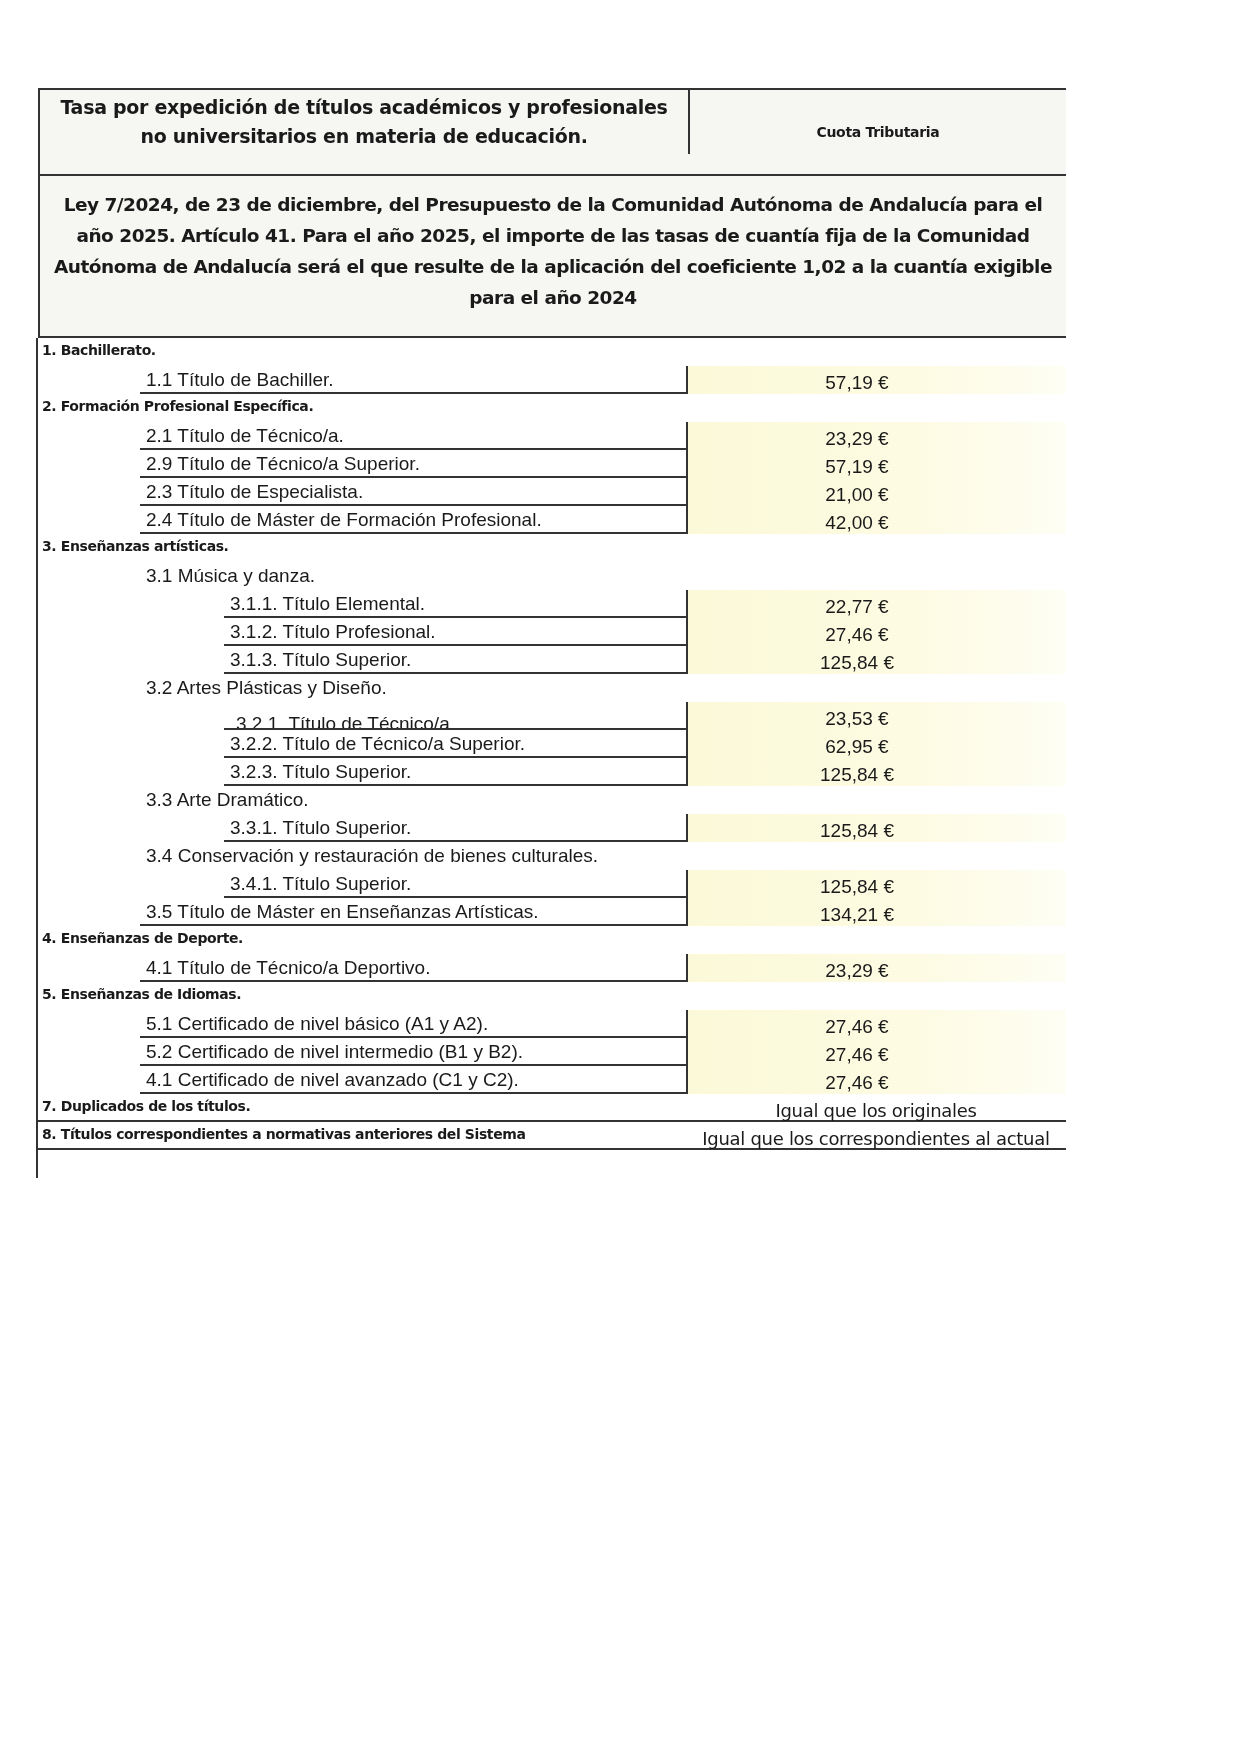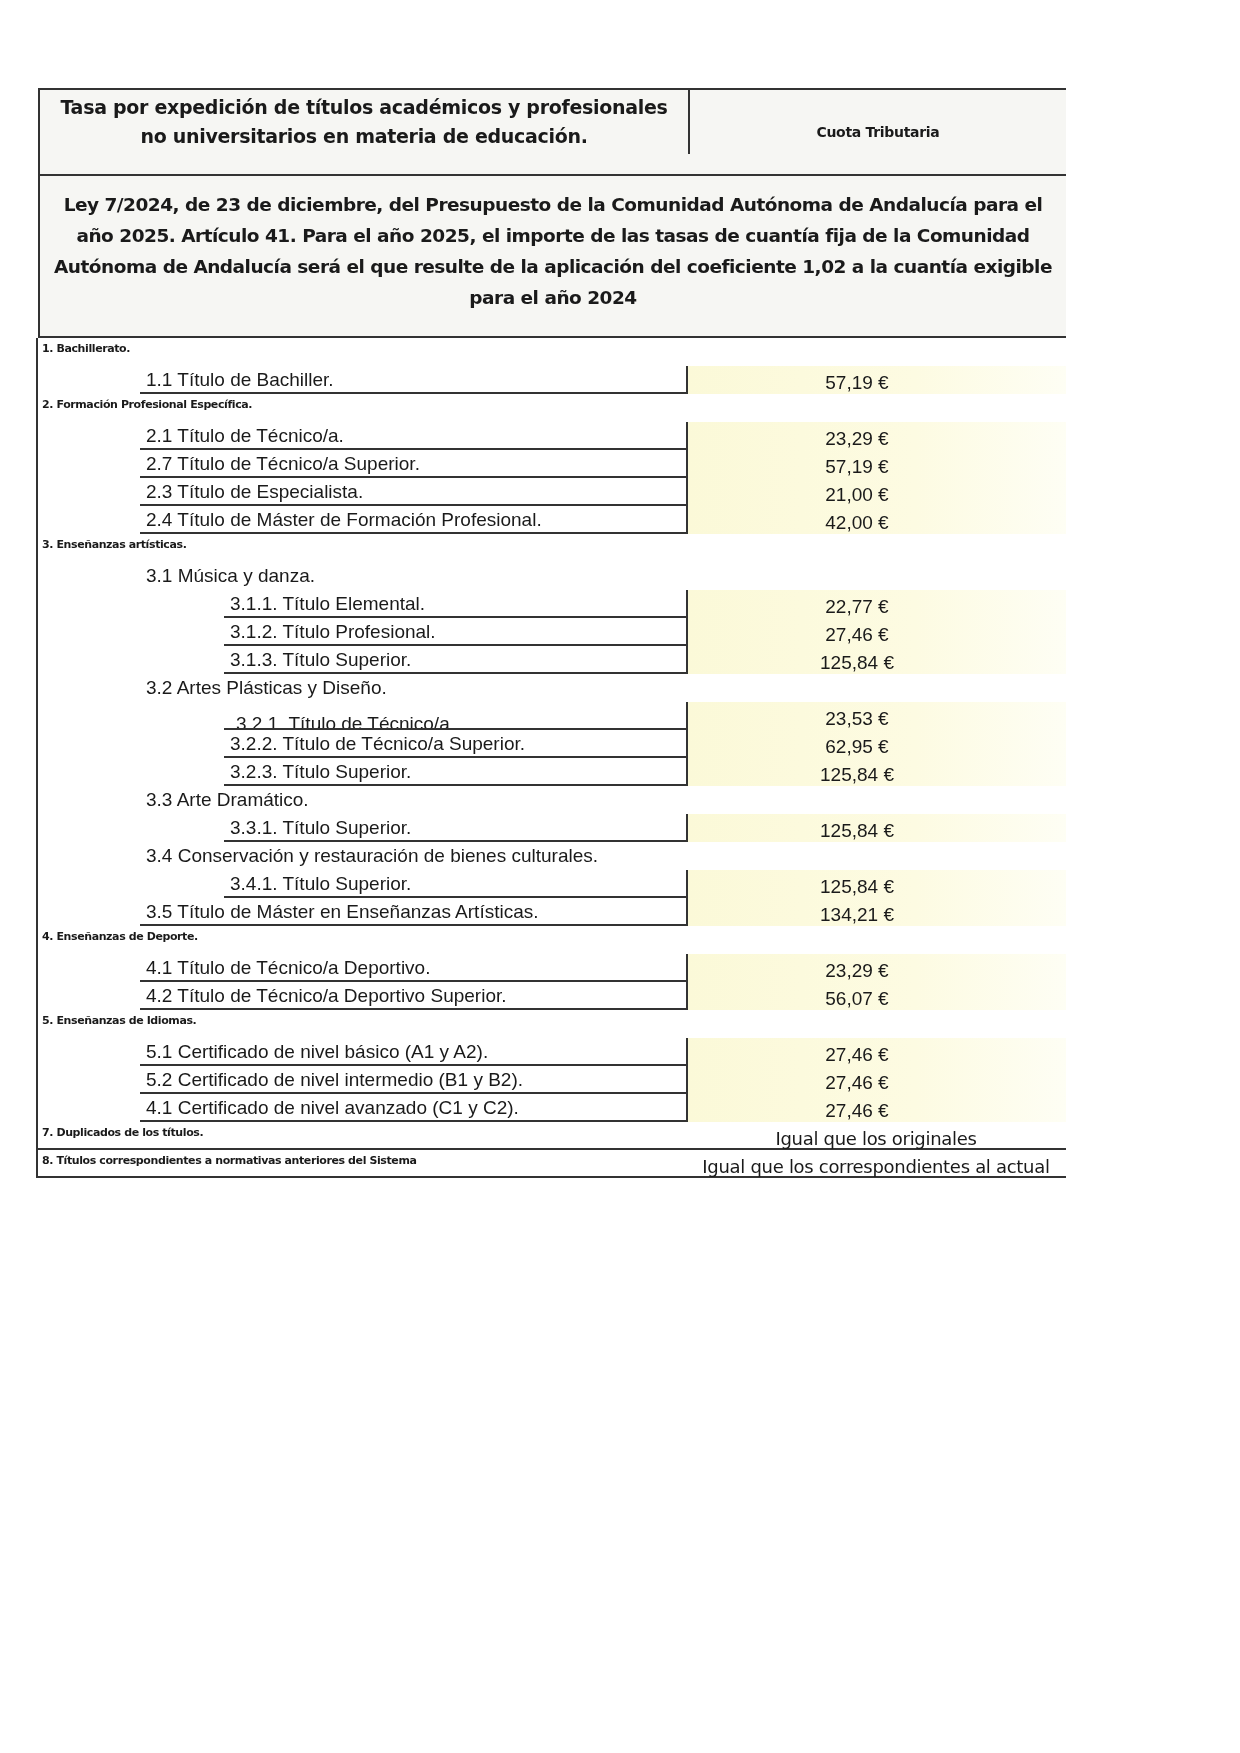--- a/index.html
+++ b/index.html
@@ -16,21 +16,21 @@
                font-family: "DejaVu Sans", sans-serif; font-weight: bold; font-size: 14px; letter-spacing: -0.3px; }
 
   .law { position: absolute; left: 38px; top: 176px; width: 1028px; height: 162px;
          border-left: 2px solid #333; border-bottom: 2px solid #333; background: #f6f6f3; box-sizing: border-box;
          display: flex; align-items: center; justify-content: center; text-align: center;
          font-family: "DejaVu Sans", sans-serif; font-weight: bold; font-size: 18.5px; line-height: 31px; padding: 8px 14px 18px; letter-spacing: -0.5px; }
 
   .tbl { position: absolute; left: 36px; top: 338px; width: 1030px; }
   .row { position: relative; height: 28px; font-family: "Liberation Sans", sans-serif; font-size: 19px; }
   .row .lbl { position: absolute; top: 3px; white-space: nowrap; }
-  .row.sec .lbl { font-family: "DejaVu Sans", sans-serif; font-weight: bold; font-size: 11px; letter-spacing: -0.4px; top: 4px; }
+  .row.sec .lbl { font-family: "DejaVu Sans", sans-serif; font-weight: bold; font-size: 14px; letter-spacing: -0.4px; top: 4px; }
   .row .ul { position: absolute; bottom: 0; height: 2px; background: #333; }
   .row .val { position: absolute; left: 650px; width: 380px; top: 0; height: 28px; background: linear-gradient(90deg, #fbf9d8 0%, #fdfbe2 60%, #fefef4 100%);
               text-align: center; line-height: 34px; border-left: 2px solid #333; box-sizing: border-box; padding-right: 40px; }
   .row .val.txt { background: none; border-left: none; font-family: "DejaVu Sans", sans-serif; font-size: 18px; letter-spacing: -0.3px; padding-right: 0; }
   .leftborder { position: absolute; left: 36px; top: 338px; width: 2px; background: #333; }
 </style>
 </head>
 <body>
 
 <div class="page">
@@ -53,21 +53,21 @@
       </div>
       <div class="row sec">
         <span class="lbl" style="left: 6px;">2. Formación Profesional Específica.</span>
       </div>
       <div class="row">
         <span class="lbl" style="left: 110px;">2.1 Título de Técnico/a.</span>
         <div class="ul" style="left: 104px; right: 0px;"></div>
         <div class="val">23,29 €</div>
       </div>
       <div class="row">
-        <span class="lbl" style="left: 110px;">2.7 Título de Técnico/a Superior.</span>
+        <span class="lbl" style="left: 110px;">2.9 Título de Técnico/a Superior.</span>
         <div class="ul" style="left: 104px; right: 0px;"></div>
         <div class="val">57,19 €</div>
       </div>
       <div class="row">
         <span class="lbl" style="left: 110px;">2.3 Título de Especialista.</span>
         <div class="ul" style="left: 104px; right: 0px;"></div>
         <div class="val">21,00 €</div>
       </div>
       <div class="row">
         <span class="lbl" style="left: 110px;">2.4 Título de Máster de Formación Profesional.</span>
@@ -135,25 +135,20 @@
         <div class="val">134,21 €</div>
       </div>
       <div class="row sec">
         <span class="lbl" style="left: 6px;">4. Enseñanzas de Deporte.</span>
       </div>
       <div class="row">
         <span class="lbl" style="left: 110px;">4.1 Título de Técnico/a Deportivo.</span>
         <div class="ul" style="left: 104px; right: 0px;"></div>
         <div class="val">23,29 €</div>
       </div>
-      <div class="row">
-        <span class="lbl" style="left: 110px;">4.2 Título de Técnico/a Deportivo Superior.</span>
-        <div class="ul" style="left: 104px; right: 0px;"></div>
-        <div class="val">56,07 €</div>
-      </div>
       <div class="row sec">
         <span class="lbl" style="left: 6px;">5. Enseñanzas de Idiomas.</span>
       </div>
       <div class="row">
         <span class="lbl" style="left: 110px;">5.1 Certificado de nivel básico (A1 y A2).</span>
         <div class="ul" style="left: 104px; right: 0px;"></div>
         <div class="val">27,46 €</div>
       </div>
       <div class="row">
         <span class="lbl" style="left: 110px;">5.2 Certificado de nivel intermedio (B1 y B2).</span>

